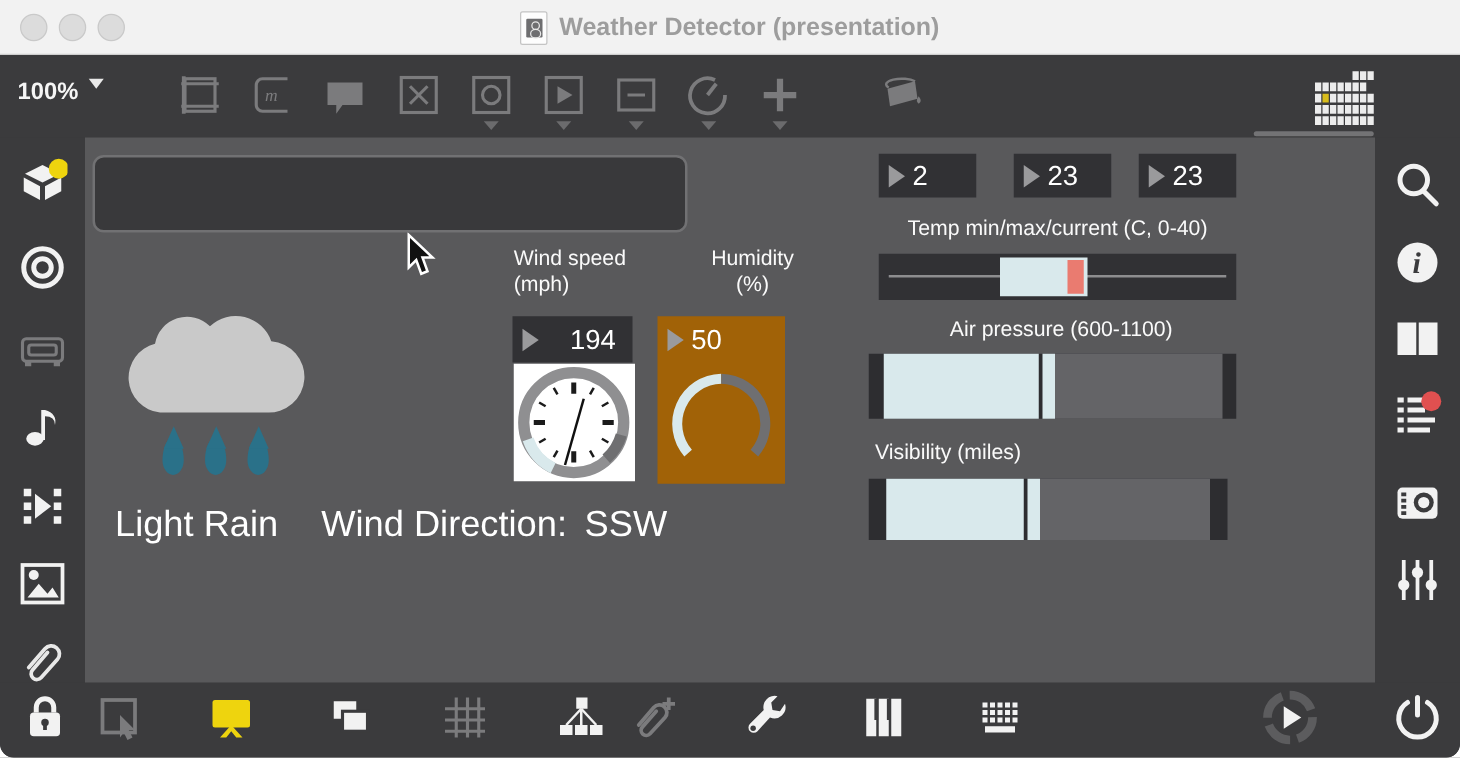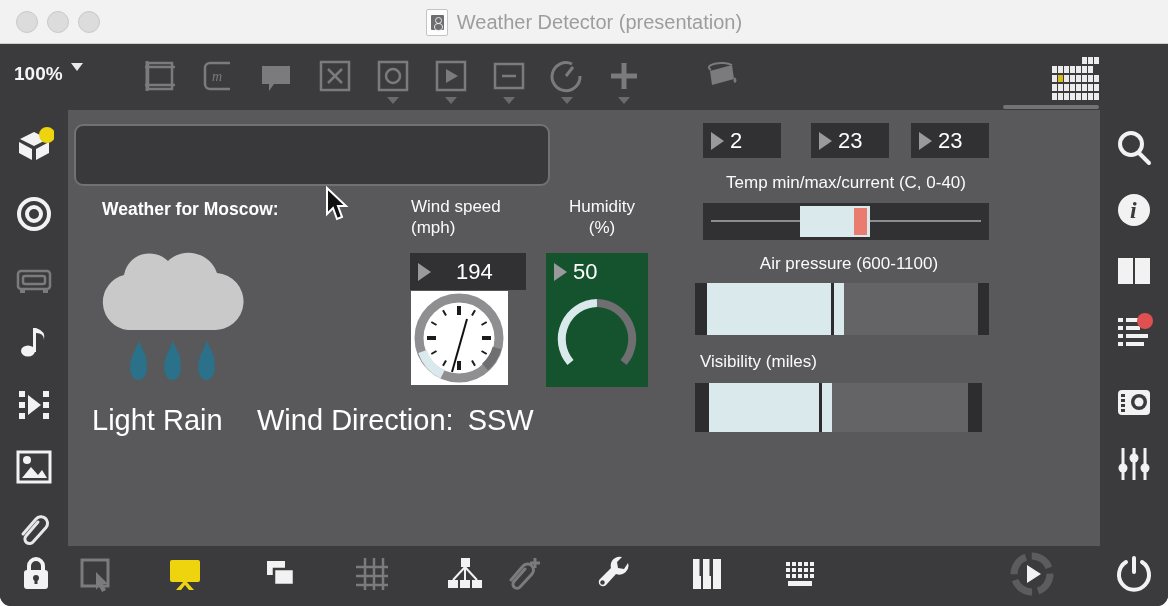--- a/index.html
+++ b/index.html
@@ -2,21 +2,21 @@
 <html><head>
 <meta charset="utf-8">
 <style>
   * { margin:0; padding:0; box-sizing:border-box; }
   html,body { width:1168px; height:606px; background:#ffffff; font-family:"Liberation Sans", sans-serif; }
   #window { position:absolute; left:0; top:0; width:1168px; height:606px;
             border-radius:0 0 11px 11px; overflow:hidden; background:#3b3b3d; }
 
   
   #titlebar { position:absolute; left:0; top:0; width:1168px; height:44px;
-              background:#f2f2f2; border-bottom:1px solid #cfcfcf; }
+              background:#f2f2f2; border-bottom:1px solid #cfcfcf;font-weight:bold; }
   .tl { position:absolute; top:11px; width:22px; height:22px; border-radius:50%;
         background:#dcdcdc; border:1px solid #c9c9c9; }
   #title-group { position:absolute; left:0; top:0; width:100%; height:44px;
                  display:flex; align-items:center; justify-content:center; gap:9px; }
   #doc-icon { width:22px; height:27px; background:#fdfdfd; border:1px solid #c4c4c4; border-radius:2px;
               position:relative; }
   #doc-icon .spk { position:absolute; left:4px; top:5px; width:13px; height:15px; background:#6e6e70; border-radius:1px; }
   #doc-icon .spk:before { content:""; position:absolute; left:4px; top:2px; width:5px; height:5px; border:1px solid #e8e8e8; border-radius:50%; }
   #doc-icon .spk:after  { content:""; position:absolute; left:3px; top:8px; width:7px; height:6px; border:1px solid #e8e8e8; border-radius:50%; }
   #window-title { font-size:20px; color:#9d9d9d; }
@@ -53,23 +53,23 @@
   #windspeed-label { left:343px; top:86px; }
   #humidity-label { left:484px; top:86px; width:100px; text-align:center; }
   #condition-text { left:24px; top:294px; color:#ffffff; font-size:29px; }
   #winddir-text { left:189px; top:294px; color:#ffffff; font-size:29px; }
   #winddir-text .val { margin-left:14px; }
 
   .numbox { background:#313134; display:flex; align-items:center; padding-left:8px; gap:6px; }
   .numbox .tri { width:0; height:0; border-top:9px solid transparent; border-bottom:9px solid transparent; border-left:13px solid #9a9a9c; }
   .numbox .nval { color:#ffffff; font-size:22px; }
 
-  #windspeed-panel { left:342px; top:143px; width:116px; height:37px;gap:25px; }
+  #windspeed-panel { left:342px; top:143px; width:96px; height:37px;gap:25px; }
   #clock-widget { left:343px; top:181px; width:97px; height:94px; background:#ffffff; }
-  #humidity-panel { left:478px; top:143px; width:102px; height:134px; background:#14532d; }
+  #humidity-panel { left:458px; top:143px; width:102px; height:134px; background:#a16207; }
   #humidity-numbox { left:0px; top:0px; width:102px; height:37px; background:transparent; }
 
   #nb-temp-min { left:635px; top:13px; width:78px; height:35px; }
   #nb-temp-max { left:743px; top:13px; width:78px; height:35px; }
   #nb-temp-cur { left:843px; top:13px; width:78px; height:35px; }
   #temp-label { left:635px; top:62px; width:286px; text-align:center; }
   #rangeslider { left:635px; top:93px; width:286px; height:37px; background:#313134; }
   #rangeslider .track { position:absolute; left:8px; right:8px; top:17px; height:2px; background:#8d8d8f; }
   #rangeslider .range { position:absolute; left:97px; top:3px; width:70px; height:31px; background:#d9e9ec; }
   #rangeslider .curbar { position:absolute; right:3px; top:2px; width:13px; height:27px; background:#ea7b70; }
@@ -452,21 +452,20 @@
           <path d="M12 8 a15 15 0 1 0 16 0" fill="none" stroke="#f2f2f2" stroke-width="4" stroke-linecap="round"></path>
           <line x1="20" y1="4" x2="20" y2="18" stroke="#f2f2f2" stroke-width="4" stroke-linecap="round"></line>
         </svg>
     </div>
   </div>
 
   <div id="canvas">
 
     <input id="textbox" class="abs" value="" style="">
 
-    <div id="weather-label" class="abs">Weather for Moscow:</div>
 
     <svg id="cursor" class="abs" width="30" height="38">
       <path d="M7 2 L7 28 L13 22 L17 33 L22 31 L18 20 L26 20 Z" fill="#111111" stroke="#ffffff" stroke-width="2"></path>
     </svg>
 
     <div id="windspeed-label" class="abs canvas-label">
       <div>Wind speed</div>
       <div>(mph)</div>
     </div>
     <div id="humidity-label" class="abs canvas-label">

